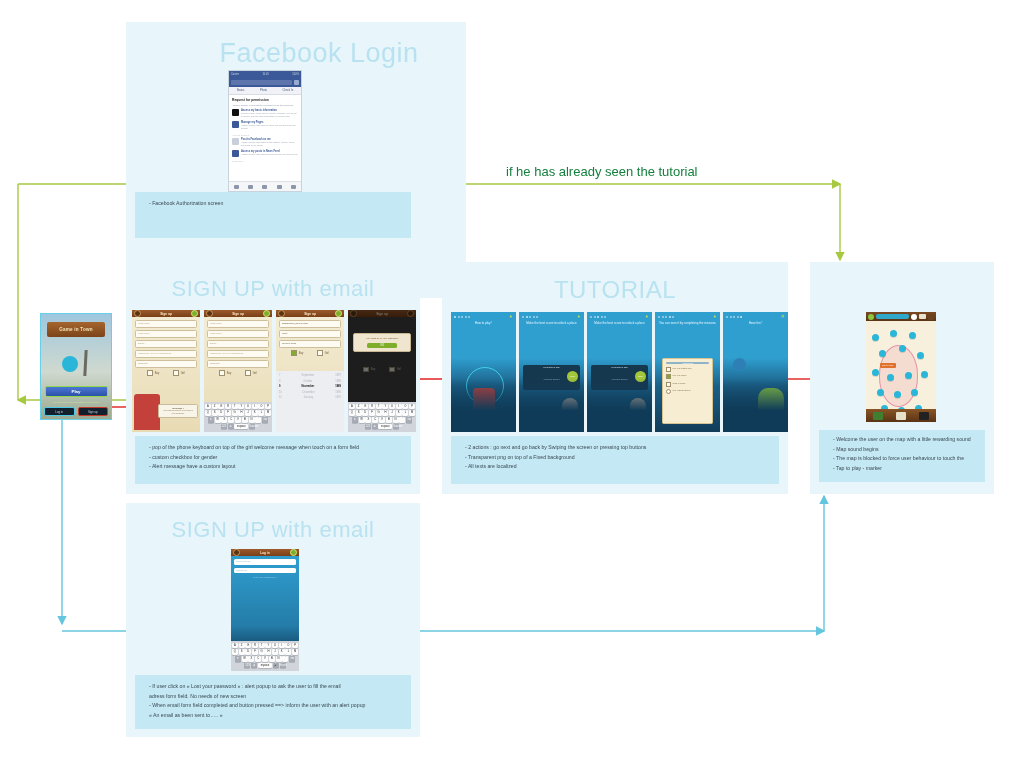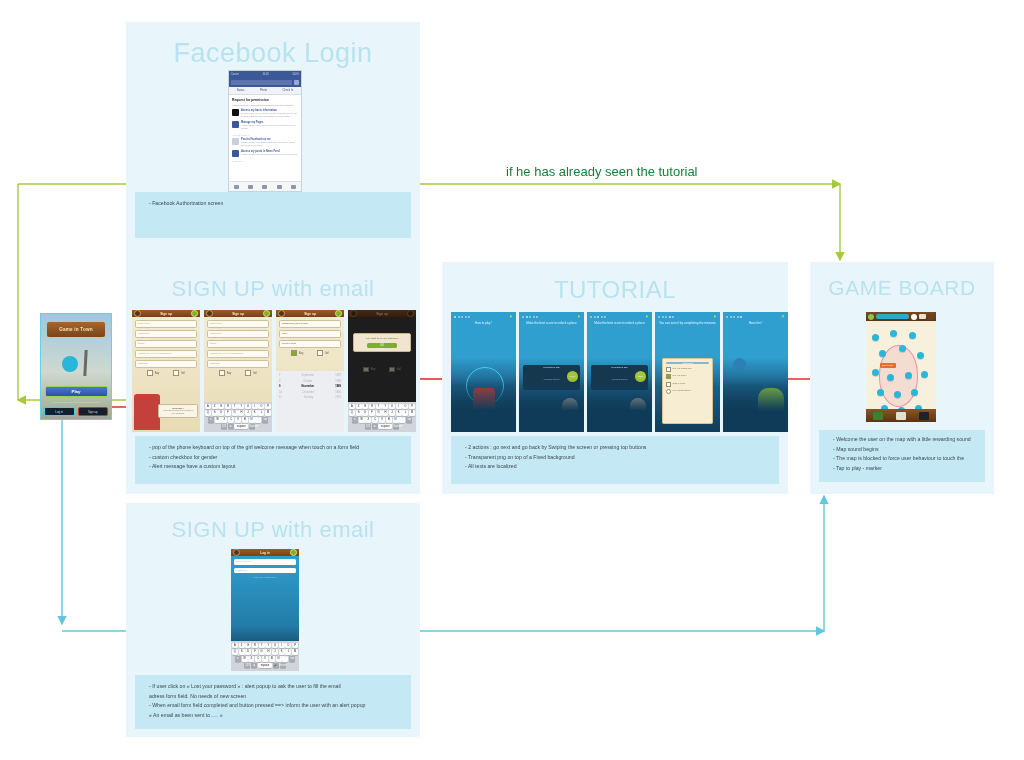--- a/index.html
+++ b/index.html
@@ -206,21 +206,21 @@
     <div style="position:absolute;left:62%;top:34%;width:3px;height:26px;
                 background:#6a6a60;transform:skewX(-3deg);"></div>
     <div class="sp-play">Play</div>
     <div class="sp-note">We don't post to your wall without your approval</div>
     <div class="sp-btns">
       <div class="sp-btn a">Log in</div>
       <div class="sp-btn b">Sign up</div>
     </div>
   </div>
 
-  <div class="panel" style="left:126px;top:22px;width:294px;height:276px;">
+  <div class="panel" style="left:126px;top:22px;width:294px;height:276px;padding-left:46px;">
     <div class="panel-title" style="font-size:27px;margin-top:16px;">Facebook Login</div>
 
     <div class="phone" style="left:102px;top:48px;width:72px;height:120px;border:0.8px solid #c9d3dd;">
       <div class="fb-status">
         <span>Carrier</span>
         <span>10:45</span>
         <span>100%</span>
       </div>
       <div class="fb-search">
         <div class="sbox"></div>
@@ -632,21 +632,20 @@
     </div>
 
     <div class="notes" style="left:9px;top:174px;width:328px;height:48px;">
       <div>- 2 actions : go next and go back by Swiping the screen or pressing top buttons</div>
       <div>- Transparent png on top of a Fixed background</div>
       <div>- All texts are localized</div>
     </div>
   </div>
 
   <div class="panel" style="left:810px;top:262px;width:184px;height:232px;">
-    <div class="panel-title" style="font-size:21px;margin-top:14px;">GAME BOARD</div>
 
     <div class="phone" style="left:56px;top:50px;width:70px;height:110px;">
       <div class="gb-top">
         <div style="width:6px;height:6px;border-radius:50%;background:#8dc63f;"></div>
         <div style="flex:1;height:5px;border-radius:2px;background:#2fa8c9;"></div>
         <div style="width:6px;height:6px;border-radius:50%;background:#fff;"></div>
         <div style="width:7px;height:5px;background:#e9e2cf;border-radius:1px;"></div>
         <div style="width:6px;height:6px;background:#6b4320;border-radius:1px;"></div>
       </div>
       <div class="gb-map">

